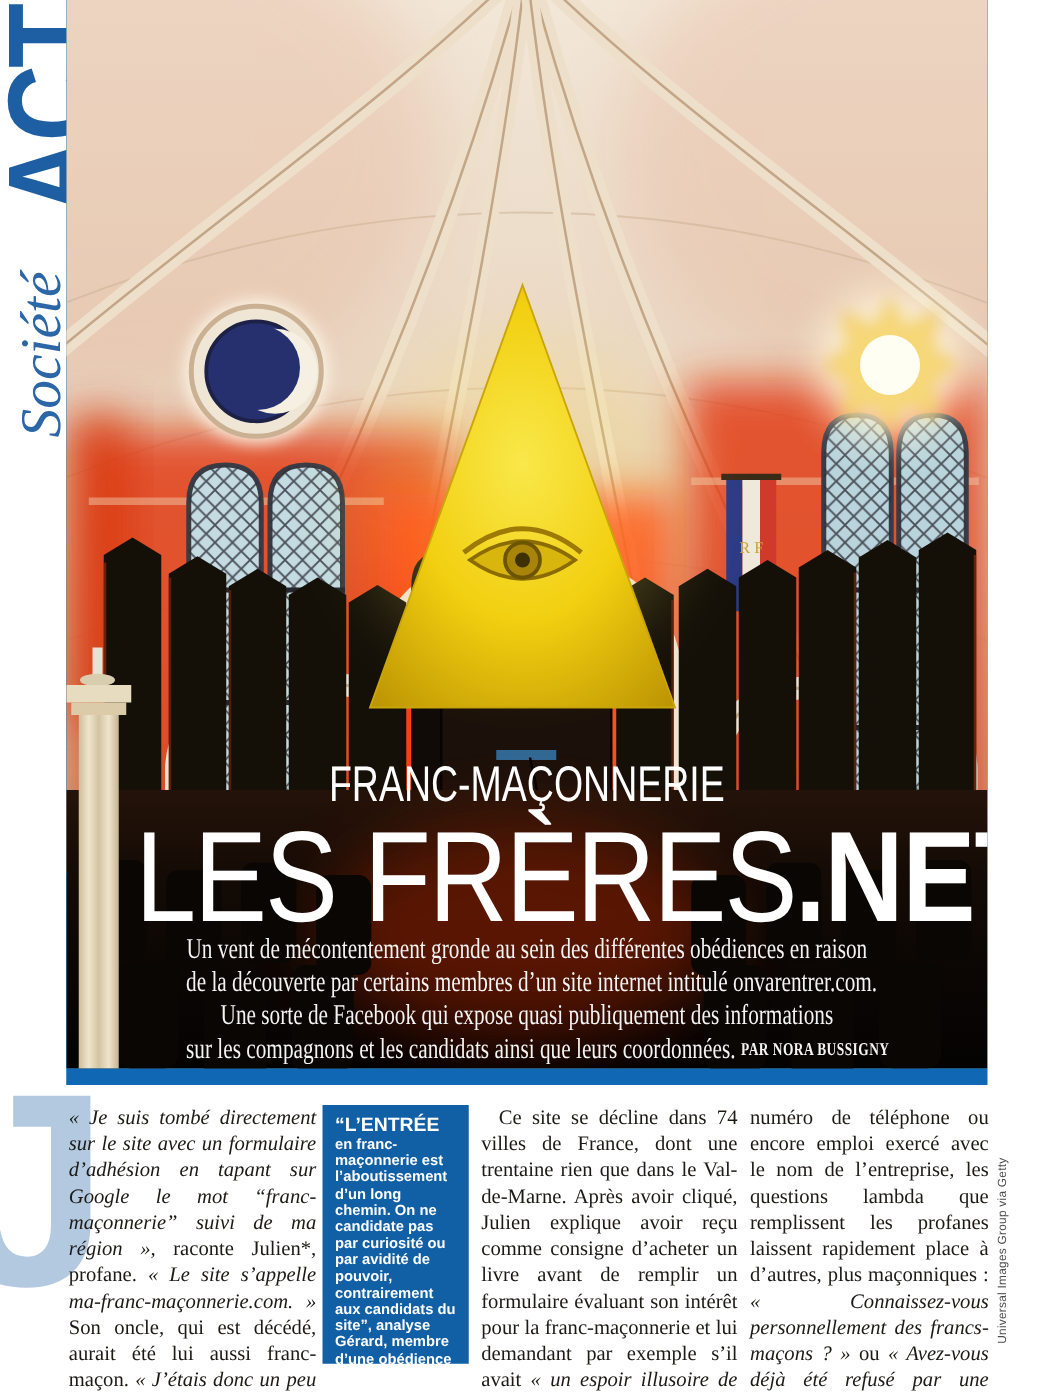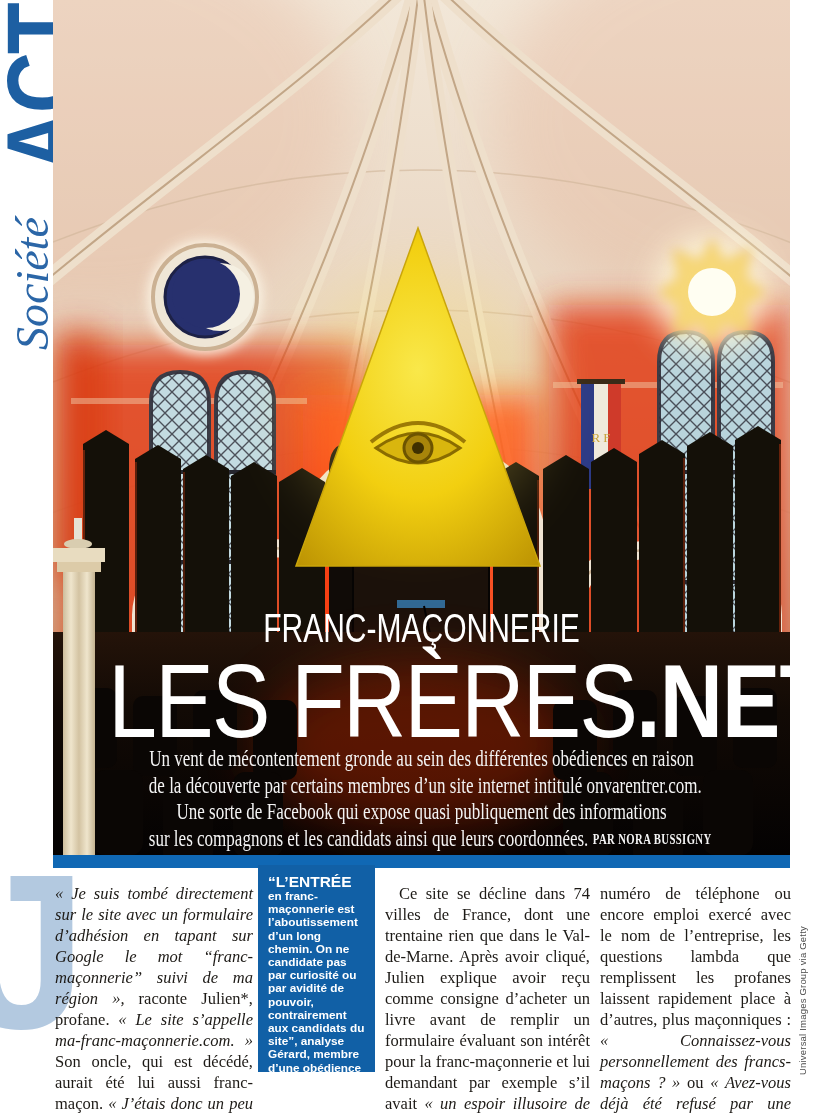--- a/index.html
+++ b/index.html
@@ -35,21 +35,21 @@
   
   .dropcap{position:absolute;left:-35px;top:842px;font-size:220px;font-weight:700;
            color:#b3c9e0;line-height:1;z-index:0;}
   .col{position:absolute;font-family:"Liberation Serif",serif;font-size:16.5px;
        line-height:21px;color:#1d1a16;text-align:justify;z-index:1;}
   .col .seg-italic{font-style:italic;}
   #col1{left:55px;top:883px;width:198px;}
   #col2{left:385px;top:883px;width:205px;}
   #col2 .para{text-indent:14px;}
   #col3{left:600px;top:883px;width:191px;}
-  .quotebox{position:absolute;left:258px;top:865px;width:117px;height:207px;background:#1160a6;
+  .quotebox{position:absolute;left:258px;top:884px;width:117px;height:207px;background:#1160a6;
        color:#fff;z-index:1;box-sizing:border-box;padding:8px 7px 0 10px;}
   .quotebox .lead{font-size:15.5px;font-weight:700;line-height:17px;display:block;}
   .quotebox .rest{font-size:11.8px;font-weight:700;line-height:13.2px;display:block;}
 
   
   .footer{position:absolute;left:55px;top:1144px;font-size:16px;color:#3a3a3a;margin-left:34px;}
   .footer .pn{font-weight:700;color:#111;}
   .credit{position:absolute;left:797px;top:1075px;transform:rotate(-90deg);
        transform-origin:0 0;font-size:9.5px;color:#4c4c4c;white-space:nowrap;letter-spacing:.2px;}
 </style>

